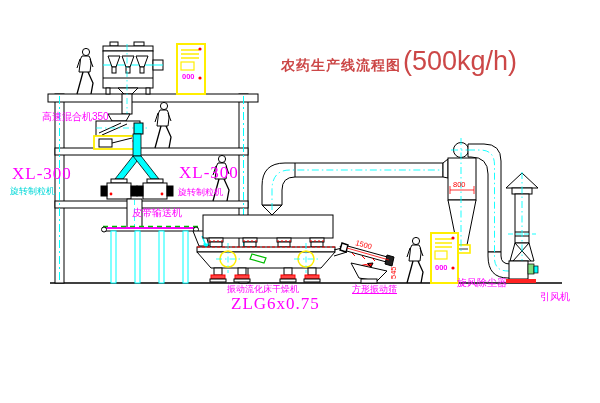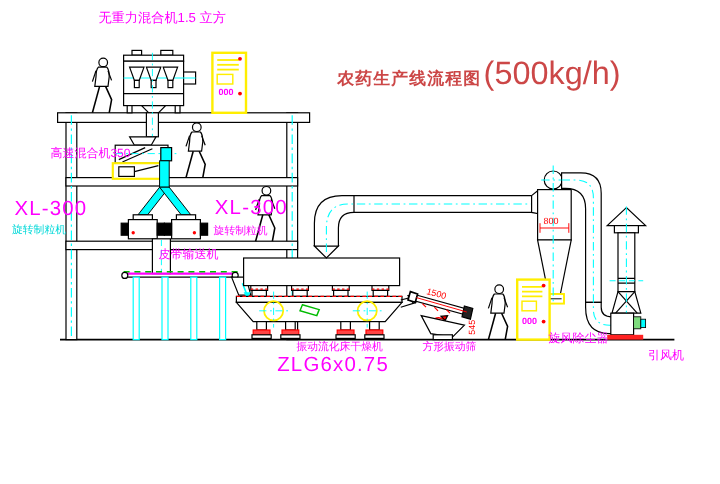--- a/index.html
+++ b/index.html
@@ -2,21 +2,21 @@
 <html><head>
 <meta charset="utf-8">
 <style>
   html,body{margin:0;padding:0;background:#fff;}
   #canvas{position:relative;width:600px;height:403px;background:#ffffff;overflow:hidden;
           font-family:"Liberation Sans", sans-serif;}
   #canvas svg{position:absolute;left:0;top:0;}
   .lbl{position:absolute;white-space:nowrap;line-height:1;}
   .magenta{color:#ff00ff;}
   .cyan{color:#00d8d8;}
-  .model{font-size:17px;letter-spacing:1px;}
+  .model{font-size:17px;letter-spacing:1px;font-family:Liberation Serif, serif;}
   .small{font-size:9px;}
   .mid{font-size:10px;}
   .title-wrap{position:absolute;left:281px;top:46px;color:#cc4747;display:flex;align-items:baseline;gap:2px;white-space:nowrap;text-align:center;}
   .title-cn{font-size:14px;font-weight:bold;letter-spacing:1px;}
   .title-cap{font-size:27px;}
 </style>
 </head>
 <body>
 
 <div id="canvas">
@@ -254,34 +254,33 @@
   <text x="453" y="187" font-size="7.5" fill="#ff0000">800</text>
   <text x="355" y="245" font-size="7.5" fill="#ff0000" transform="rotate(15 355 245)">1500</text>
   <text x="396" y="279" font-size="7.5" fill="#ff0000" transform="rotate(-90 396 279)">545</text>
 </svg>
 
 <div class="title-wrap">
   <span class="title-cn">农药生产线流程图</span>
   <span class="title-cap">(500kg/h)</span>
 </div>
 
-<div class="lbl magenta" style="left:82px;top:10px;font-size:11px;">无重力混合机1.5 立方</div>
-
-<div class="lbl magenta mid" style="left:42px;top:124px;text-align:right;">高速混合机350</div>
+
+<div class="lbl magenta mid" style="left:42px;top:112px;text-align:right;">高速混合机350</div>
 
 <div class="lbl magenta model" style="left:12px;top:165px;">XL-300</div>
 <div class="lbl cyan small" style="left:10px;top:187px;">旋转制粒机</div>
 
 <div class="lbl magenta model" style="left:179px;top:164px;">XL-300</div>
 <div class="lbl magenta small" style="left:178px;top:188px;">旋转制粒机</div>
 
 <div class="lbl magenta mid" style="left:132px;top:208px;">皮带输送机</div>
 
-<div class="lbl magenta small" style="left:227px;top:285px;margin-left:20px;">振动流化床干燥机</div>
+<div class="lbl magenta small" style="left:227px;top:285px;">振动流化床干燥机</div>
 <div class="lbl magenta model" style="left:231px;top:295px;">ZLG6x0.75</div>
 
-<div class="lbl magenta small" style="left:352px;top:285px;">方形振动筛</div>
+<div class="lbl magenta small" style="left:352px;top:285px;text-decoration:underline;">方形振动筛</div>
 
 <div class="lbl magenta mid" style="left:445px;top:278px;margin-left:12px;">旋风除尘器</div>
 
 <div class="lbl magenta mid" style="left:540px;top:292px;">引风机</div>
 
 </div>
 
 </body></html>

